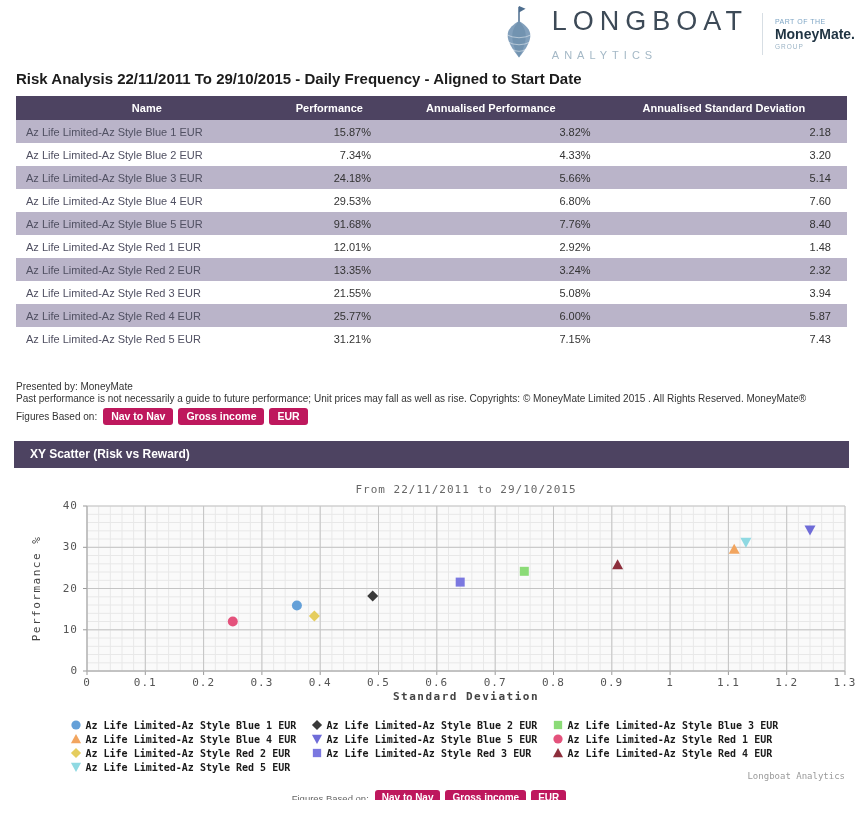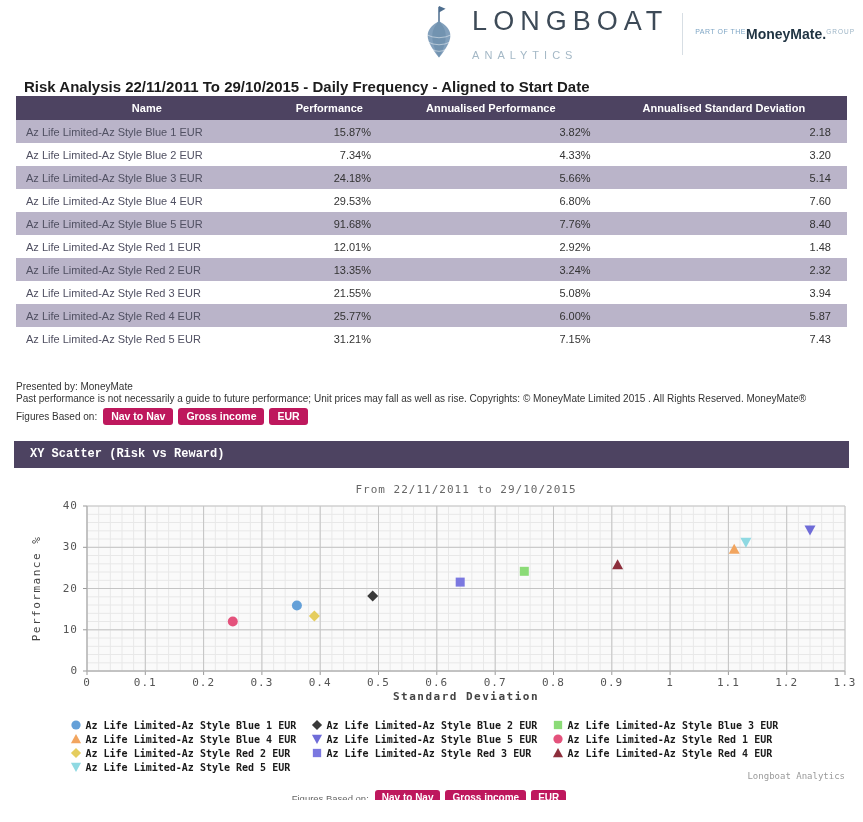--- a/index.html
+++ b/index.html
@@ -6,48 +6,48 @@
   .page{position:relative;width:863px;height:800px;background:#fff;overflow:hidden;
         font-family:"Liberation Sans",sans-serif;}
 
   
   .logo-row{position:absolute;top:4px;right:8px;display:flex;align-items:center;}
   .boat-icon{width:46px;height:60px;margin-right:10px;}
   .logo-main{display:flex;flex-direction:column;justify-content:center;}
   .logo-word{font-size:27px;letter-spacing:6px;color:#3d4a57;font-weight:400;line-height:28px;}
   .logo-sub{font-size:11px;letter-spacing:5px;color:#a4b8c6;margin-top:14px;}
   .logo-divider{width:1px;height:42px;background:#d7dee4;margin:0 12px 0 14px;}
-  .partof{display:flex;flex-direction:row;justify-content:center;line-height:10px;}
+  .partof{display:flex;flex-direction:column;justify-content:center;line-height:10px;}
   .partof-1{font-size:7px;color:#7fa6c5;letter-spacing:.5px;}
   .partof-2{font-size:14px;font-weight:bold;color:#1f3342;line-height:15px;}
   .partof-3{font-size:6.5px;color:#9cb4c6;letter-spacing:1px;}
 
   
-  .page-title{position:absolute;top:70px;left:16px;font-size:15px;font-weight:bold;color:#1c1c1c;margin:8px;}
+  .page-title{position:absolute;top:70px;left:16px;font-size:15px;font-weight:bold;color:#1c1c1c;margin:0;}
 
   
   table.risk{position:absolute;top:96px;left:16px;width:831px;border-collapse:collapse;font-size:11px;}
   table.risk th{background:#4d4361;color:#fff;font-weight:bold;height:24px;text-align:center;padding:0 18px;}
   table.risk td{height:23px;padding:0 10px;color:#333;}
   table.risk tr.striped td{background:#bab4c9;}
   table.risk td.c-name{text-align:left;color:#505062;width:249px;}
   table.risk td.c-perf{text-align:right;width:72px;}
   table.risk td.c-aperf{text-align:right;width:204px;}
   table.risk td.c-asd{text-align:right;width:226px;padding-right:16px;}
 
   
   .disclaimer{position:absolute;top:381px;left:16px;right:16px;font-size:10px;color:#333;line-height:12px;}
   .figures-row{margin-top:3px;display:flex;align-items:center;}
   .figures-row .flabel{margin-right:6px;}
   .pill{display:inline-block;background:#be185d;color:#fff;font-weight:bold;font-size:10.5px;
         padding:2px 8px 3px;border-radius:3px;margin-right:5px;}
 
   
   .section-bar{position:absolute;top:441px;left:14px;right:14px;background:#4d4361;color:#fff;
-               font-size:12px;font-weight:bold;padding:6px 0 7px 16px;font-family:Liberation Mono, monospace;}
+               font-size:12px;font-weight:bold;padding:6px 0 7px 16px;}
 
   
   .chart-wrap{position:absolute;top:477px;left:0;width:863px;height:236px;}
   .legend{position:absolute;top:718px;left:0;width:863px;display:flex;justify-content:center;}
   .legend-inner{width:724px;display:flex;flex-wrap:wrap;}
   .legend-item{flex:0 0 241px;display:flex;align-items:center;white-space:nowrap;height:14px;
                font-family:"DejaVu Sans Mono",monospace;font-size:10px;font-weight:bold;color:#1a1a1a;}
   .legend-item svg{margin-right:4px;flex:0 0 12px;}
   .watermark{position:absolute;top:771px;right:18px;font-size:9px;color:#9a9a9a;
              font-family:"DejaVu Sans Mono",monospace;padding-left:24px;}

